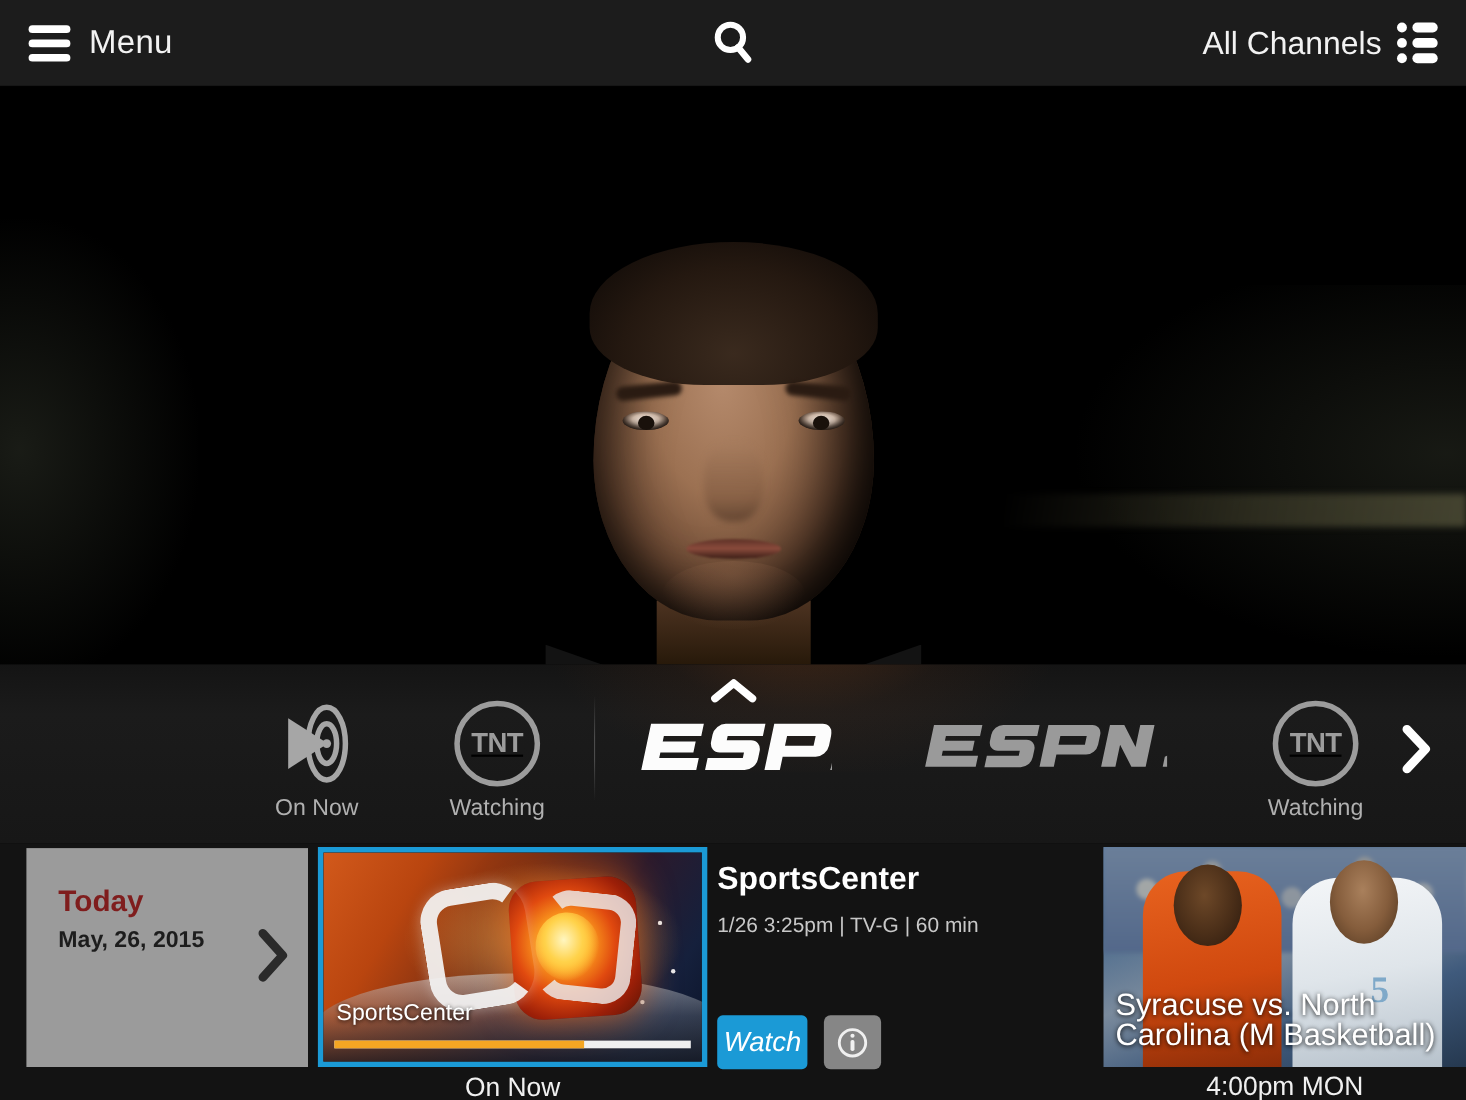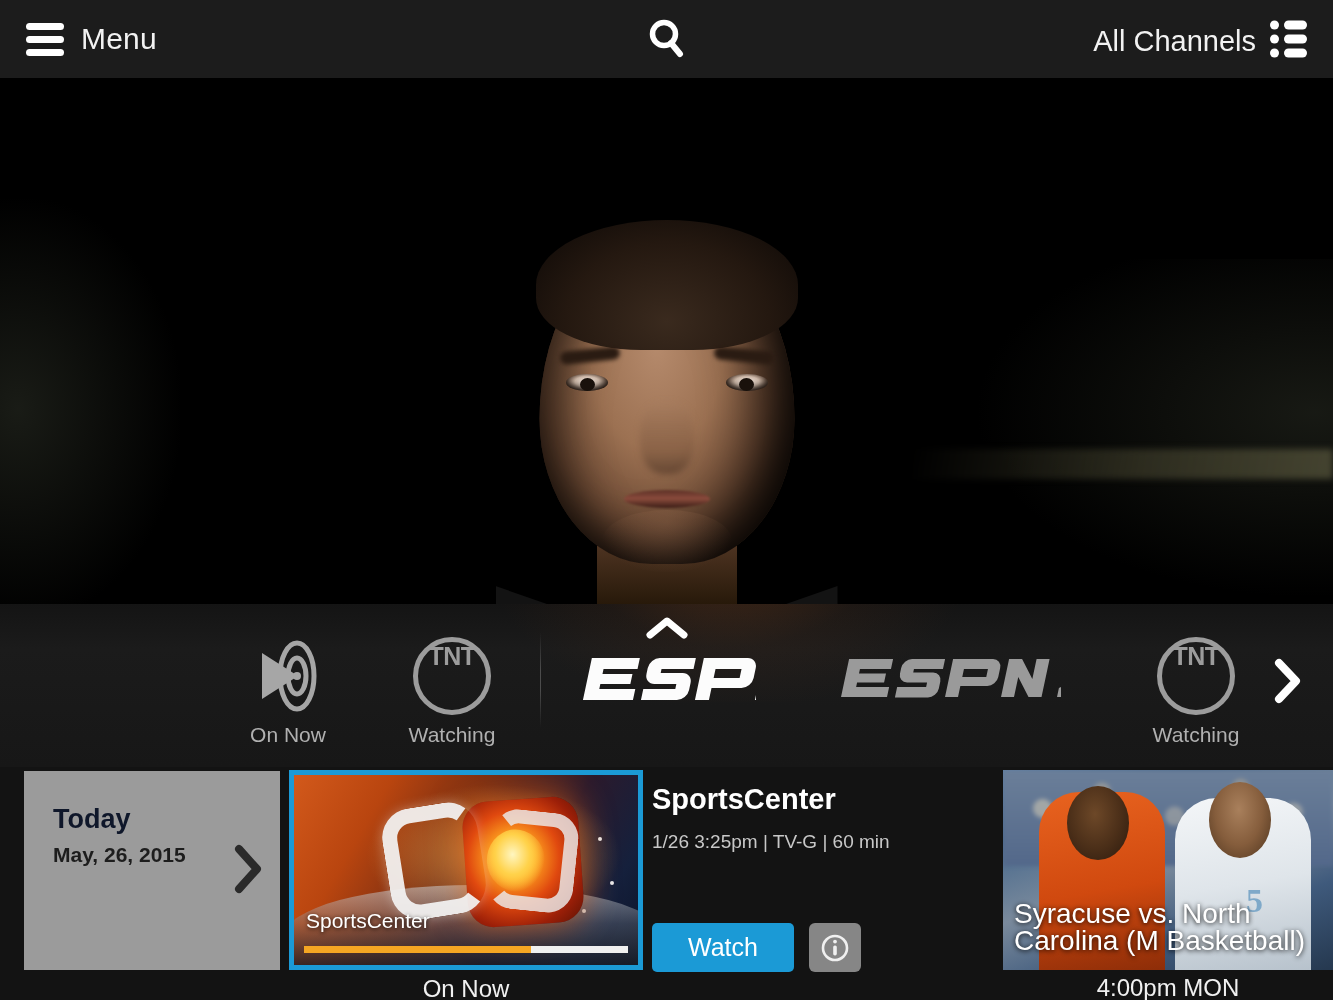--- a/index.html
+++ b/index.html
@@ -147,41 +147,41 @@
   .chan {
     position:absolute; top:34px; display:flex; flex-direction:column;
     align-items:center; justify-content:flex-start; cursor:pointer;
   }
   .chan .logo-wrap { height:76px; display:flex; align-items:center; justify-content:center; }
   .chan .sub { margin-top:9px; font-size:21px; color:#b0b0b0; }
 
   .tnt-circle {
     width:78px; height:78px; border-radius:50%;
     border:5px solid #9c9c9c;
-    display:flex; justify-content:center;
+    display:flex; align-items:center; justify-content:center;text-decoration:underline;
   }
   .tnt-text { color:#9c9c9c; font-size:25px; font-weight:bold; letter-spacing:-.5px; }
 
   .espn-logo { font-size:0; line-height:0; }
 
   .strip-next {
     position:absolute; right:24px; top:654px; width:44px; height:54px;
     display:flex; align-items:center; justify-content:center; cursor:pointer; z-index:5;
   }
 
   
   .bottom {
     position:absolute; top:767px; left:0; width:1333px; height:233px;
     background:#131313;
   }
   .date-card {
     position:absolute; left:24px; top:4px; width:256px; height:199px;
     background:#9b9b9b; cursor:pointer;
   }
-  .date-card .today { position:absolute; left:29px; top:33px; font-size:27px; font-weight:bold; color:#0f172a; }
+  .date-card .today { position:absolute; left:29px; top:33px; font-size:27px; font-weight:bold; color:#7f1d1d; }
   .date-card .date  { position:absolute; left:29px; top:72px; font-size:21px; font-weight:bold; color:#1d1d1d; }
   .date-card .chev  { position:absolute; right:14px; top:50%; transform:translateY(-50%); }
 
   .thumb-main {
     position:absolute; left:289px; top:3px; width:354px; height:200px;
     border:5px solid #1b9ad6; cursor:pointer; overflow:hidden;
   }
   .sc-art {
     position:absolute; inset:0;
     background:
@@ -230,22 +230,22 @@
     position:absolute; left:289px; top:208px; width:354px;
     text-align:center; font-size:24px; color:#f0f0f0;
   }
 
   .info-panel { position:absolute; left:652px; top:16px; width:330px; }
   .prog-title { font-size:29px; font-weight:bold; color:#fff; }
   .prog-meta  { margin-top:15px; font-size:19px; color:#c8c8c8; }
   .btn-row { position:absolute; left:0; top:140px; display:flex; align-items:center; gap:15px; }
   .watch-btn {
     background:#1b9ad6; color:#fff; font-size:25px;
-    padding:0 36px; height:49px; line-height:49px; border-radius:5px;
-    border:none; cursor:pointer; font-family:inherit;
+    padding:0 6px; height:49px; line-height:49px; border-radius:5px;
+    border:none; cursor:pointer; font-family:inherit;font-style:italic;
   }
   .info-btn {
     width:52px; height:49px; border-radius:6px; background:#868686;
     display:flex; align-items:center; justify-content:center; cursor:pointer;
   }
 
   .thumb-next {
     position:absolute; left:1003px; top:3px; width:330px; height:200px;
     overflow:hidden; cursor:pointer;
   }

